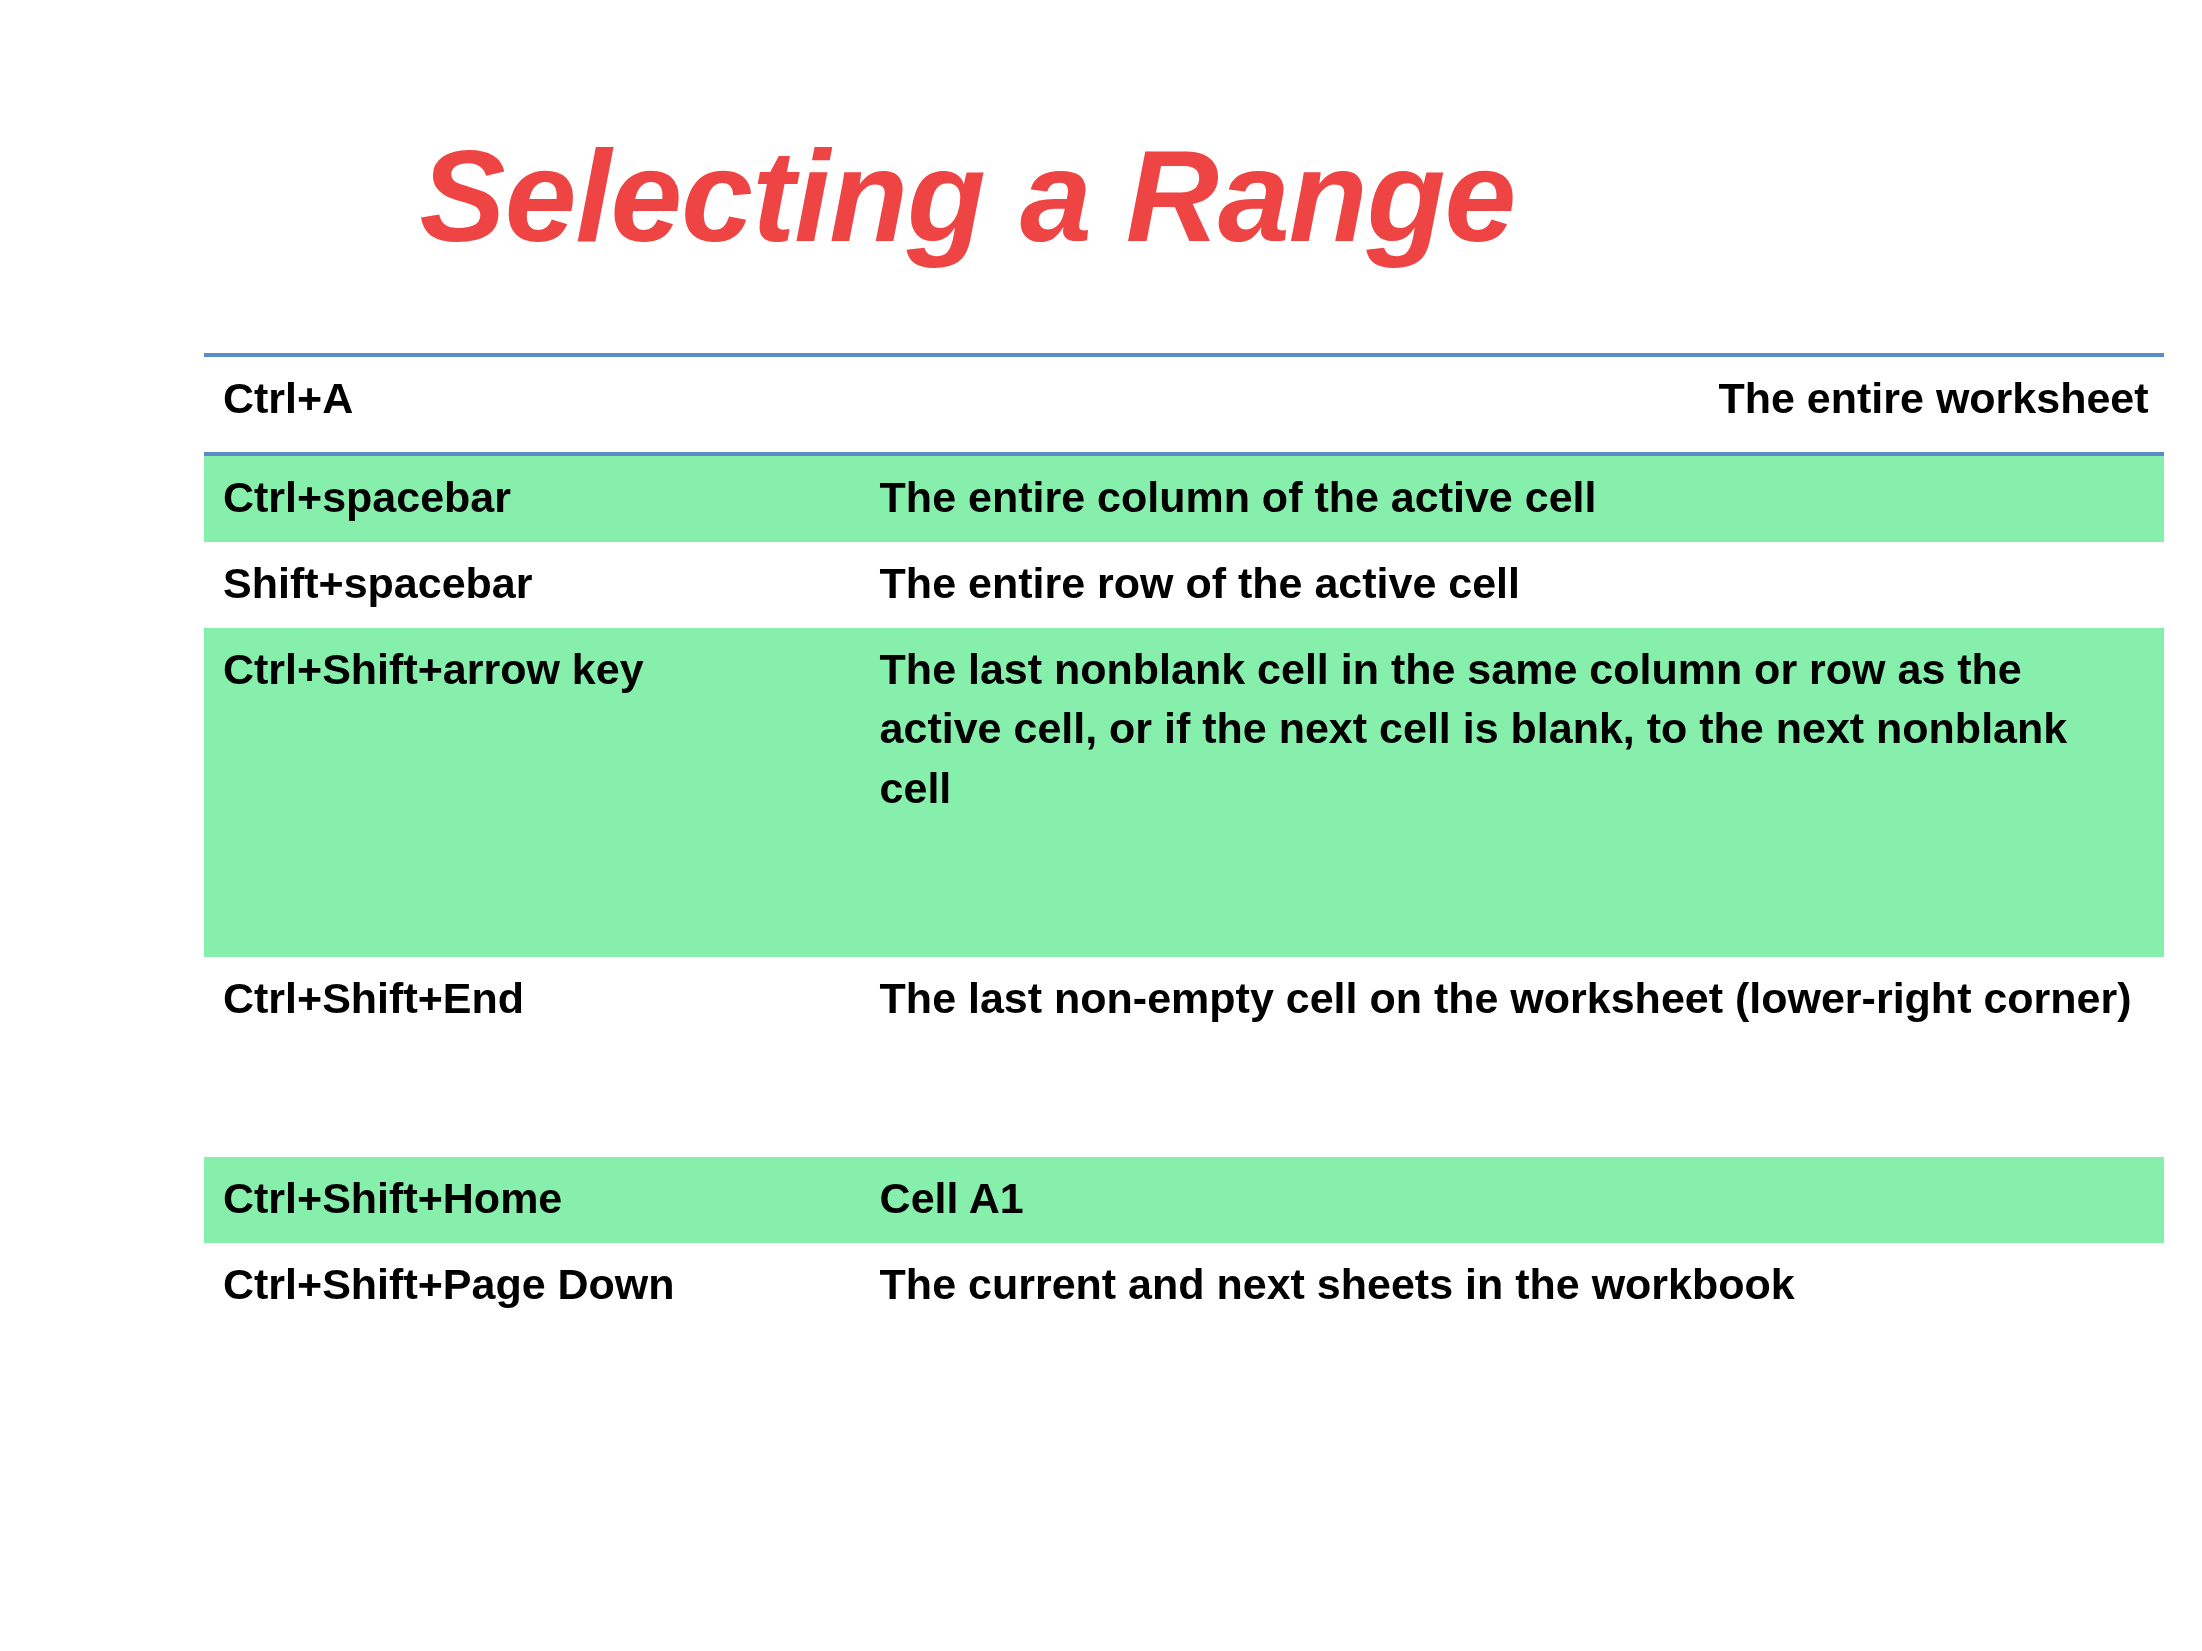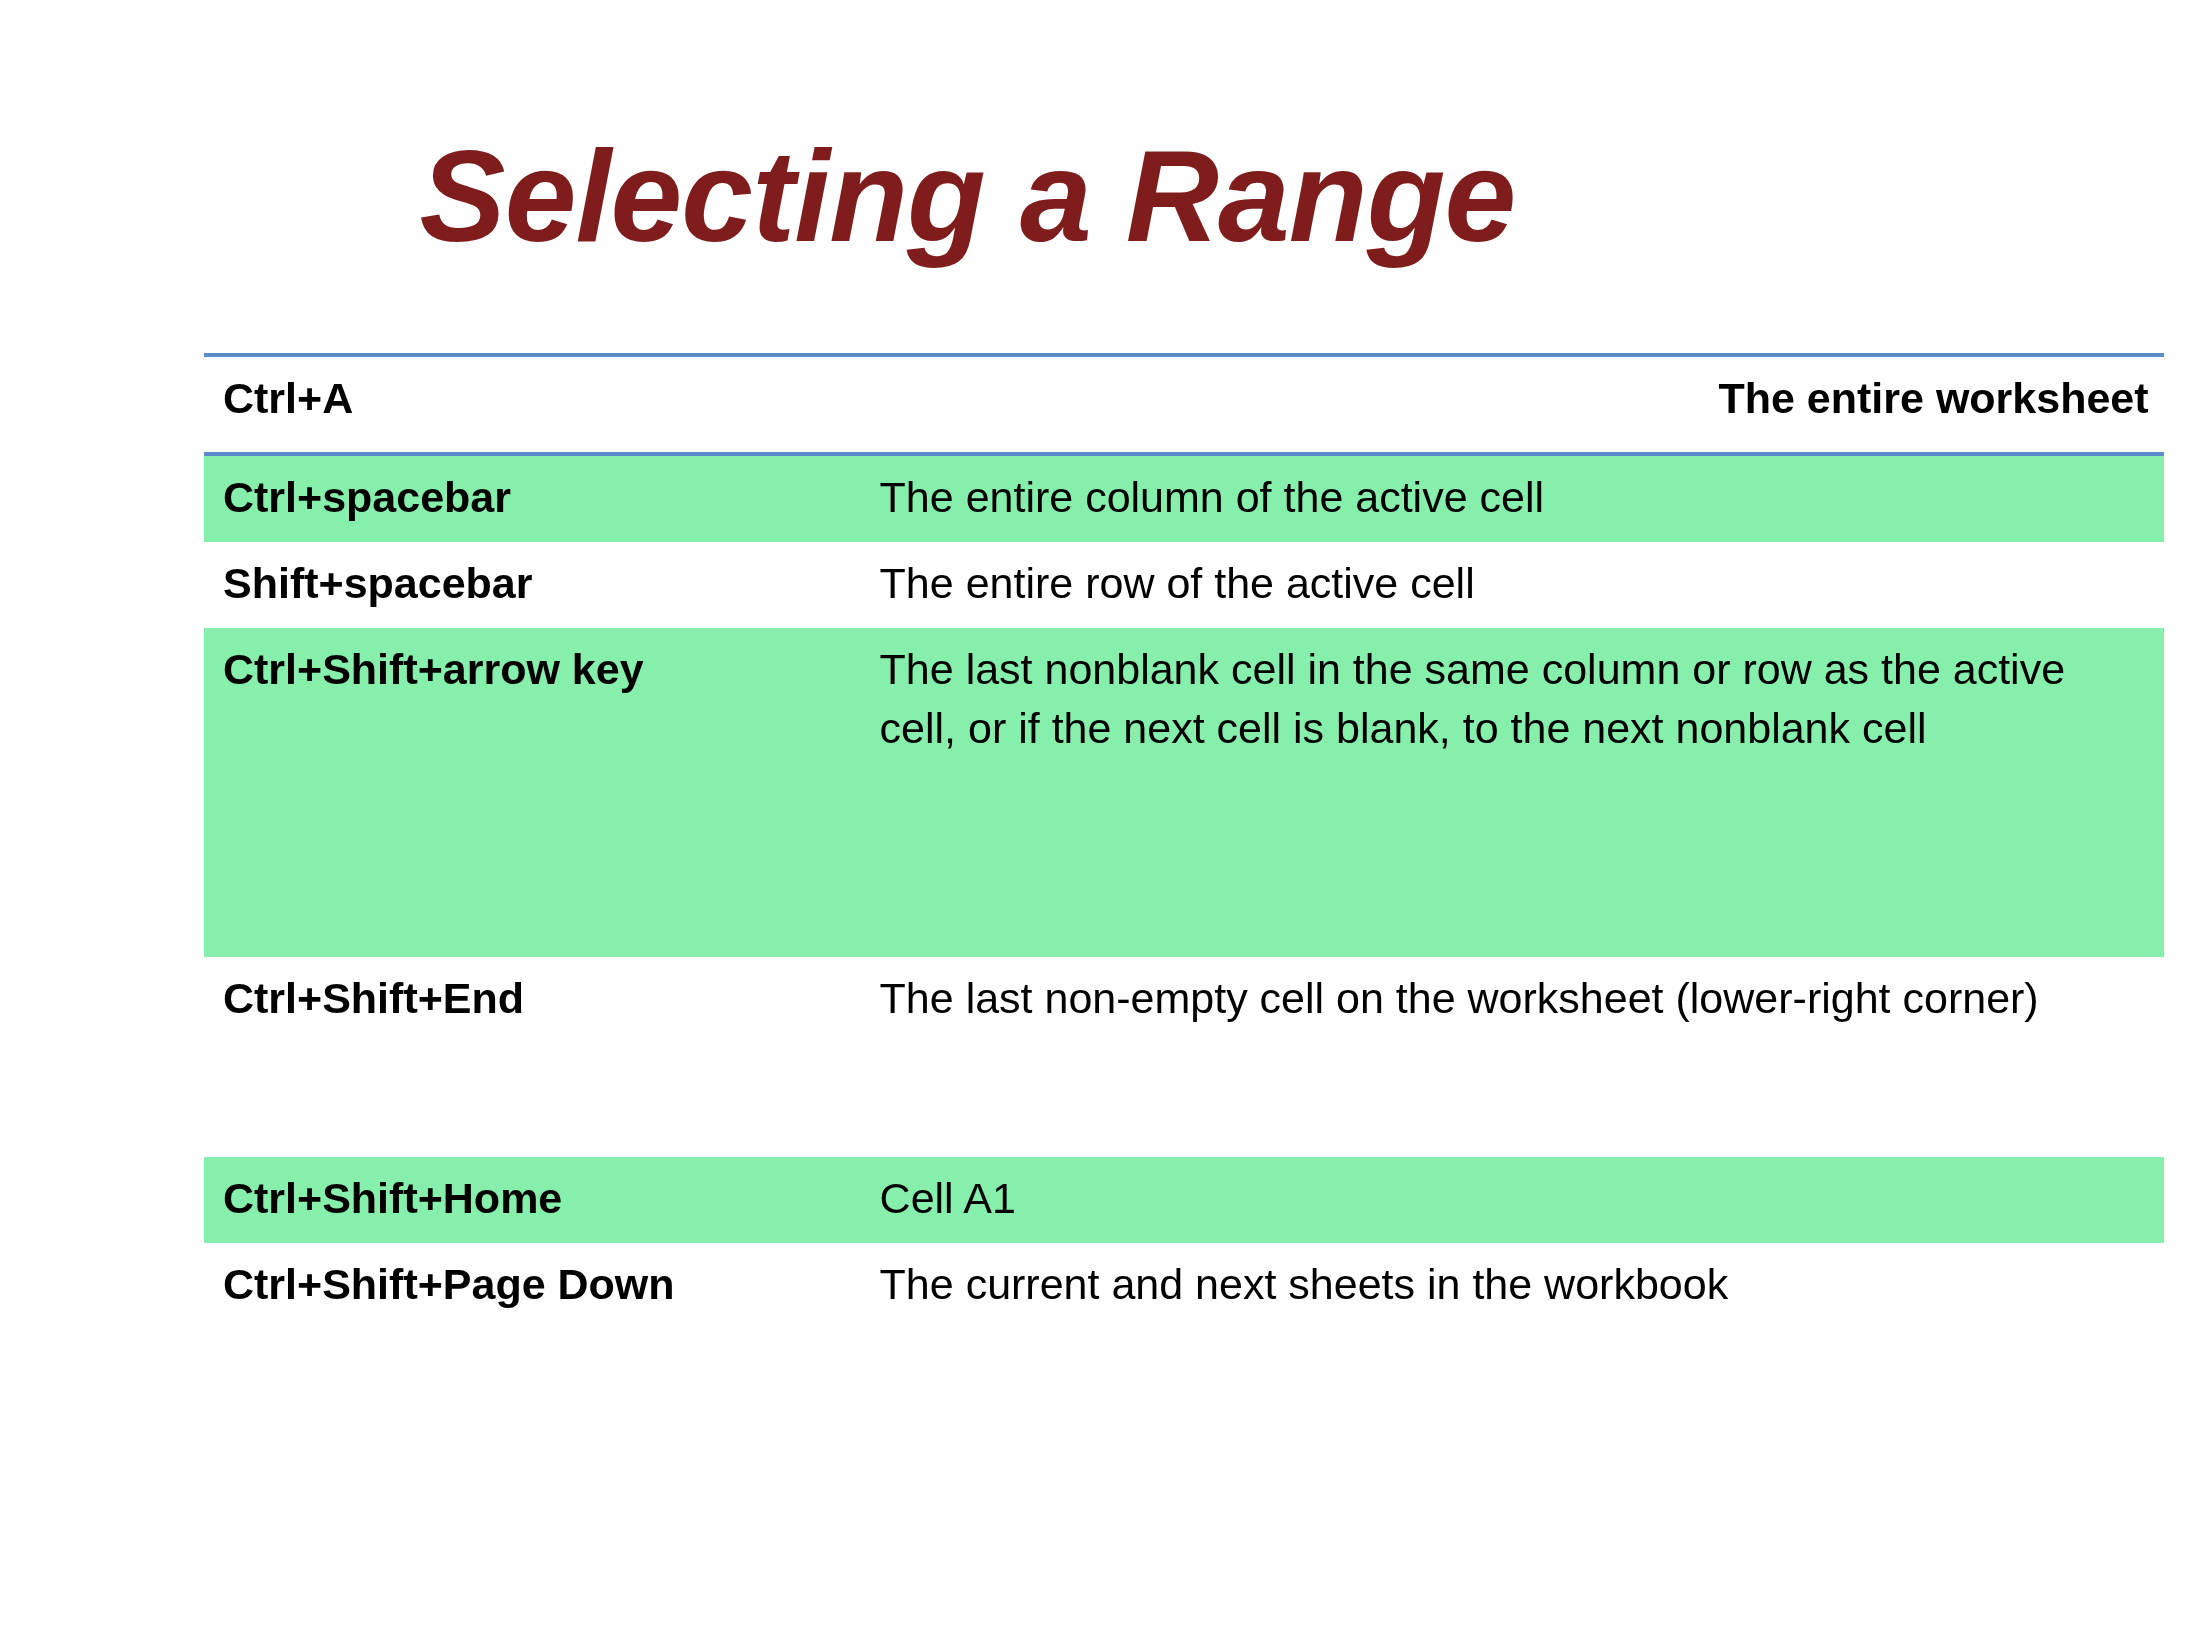--- a/index.html
+++ b/index.html
@@ -27,21 +27,21 @@
     position: absolute;
     left: 0;
     top: 120px;
     width: 1935px;
     text-align: center;
     font-size: 129px;
     line-height: 1.18;
     font-weight: 700;
     font-style: italic;
     letter-spacing: -0.9px;
-    color: #7f1d1d;
+    color: #ef4444;
     white-space: nowrap;
   }
 
   
   .shortcut-table {
     position: absolute;
     left: 204px;
     top: 353px;
     width: 1889px;
     border-collapse: collapse;
@@ -63,21 +63,21 @@
     color: #000000;
   }
 
   .shortcut-table td.col-key {
     width: 619px;
     font-weight: 700;
     padding: 12px 17px 12px 19px;
   }
   .shortcut-table td.col-desc {
     width: 1269px;
-    font-weight: 400;
+    font-weight: 700;
     padding: 12px 15.5px 12px 20.6px;
   }
   .shortcut-table tr.header-row td.col-desc {
     font-weight: 700;
     text-align: right;
   }
 
   .shortcut-table tr.shaded > td {
     background: #86efac;
   }

